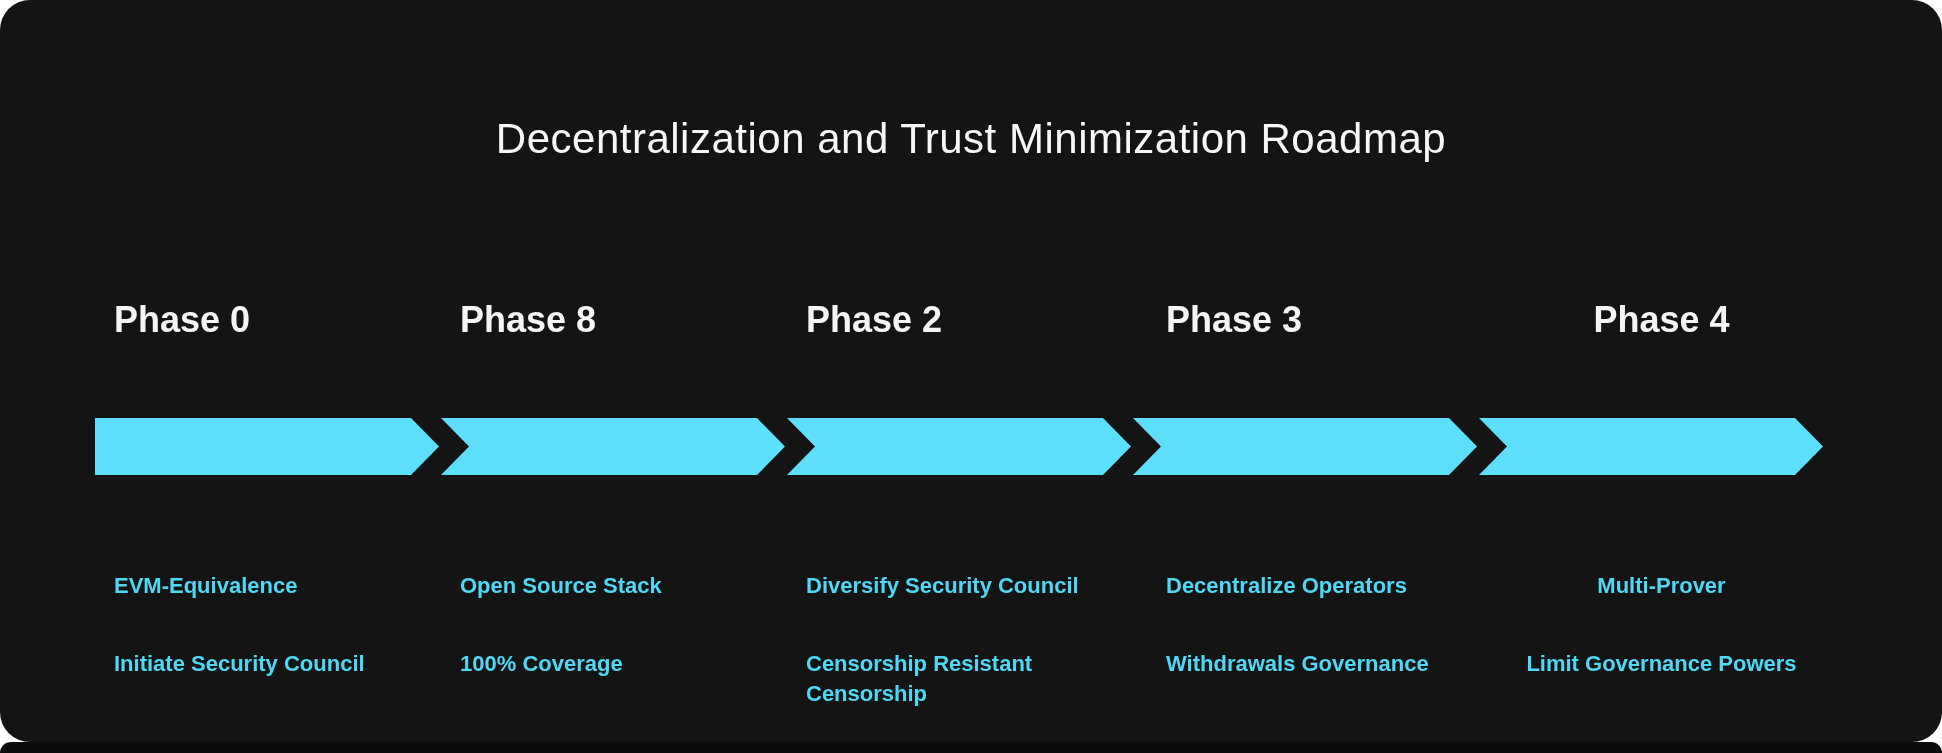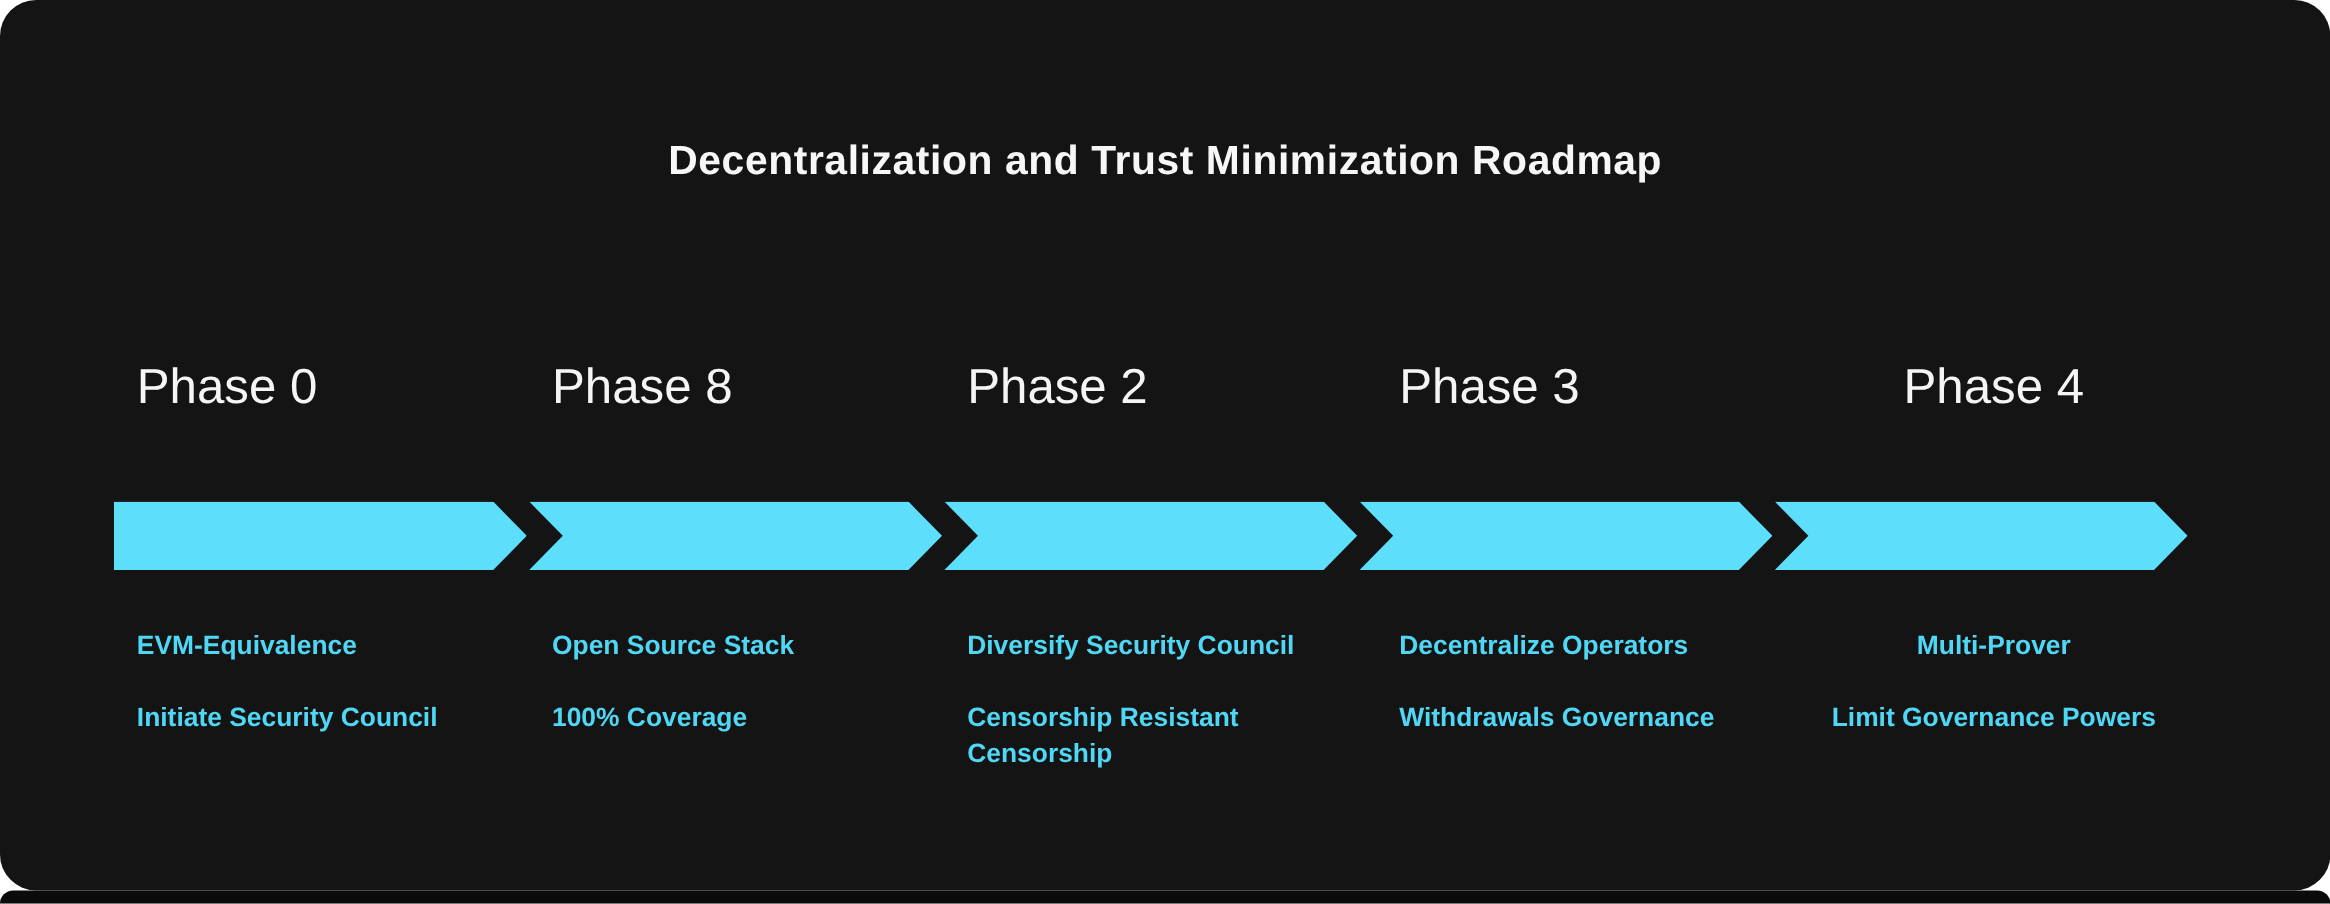--- a/index.html
+++ b/index.html
@@ -33,43 +33,43 @@
     background: var(--footer-bg, #0b0b0b);
     border-radius: 14px 14px 0 0;
     z-index: 0;
   }
   .title {
     position: absolute;
     left: 0;
     top: 115px;
     width: 1942px;
     text-align: center;
-    font-size: 34px;
-    font-weight: 700;
+    font-size: 42px;
+    font-weight: 400;
     letter-spacing: 0.5px;
     color: var(--title-color, #f7f7f8);
     z-index: 2;
   }
   .phase-labels, .arrows-row, .items-row {
     position: absolute;
     left: 95px;
     z-index: 2;
   }
   .phase-labels { top: 299px; }
   .arrows-row   { top: 418px; display: flex; gap: 2px; }
   .items-row    { top: 523px; }
 
   .phase-label {
     position: absolute;
     top: 0;
     width: 346px;
     padding-left: 19px;
     box-sizing: border-box;
-    font-size: 41px;
-    font-weight: 400;
+    font-size: 36px;
+    font-weight: 700;
     color: var(--heading-color, #f5f5f5);
     white-space: nowrap;
   }
   .col-0 { left: 0px; }
   .col-1 { left: 346px; }
   .col-2 { left: 692px; }
   .col-3 { left: 1052px; }
   .col-4 { left: 1384px; text-align: center; }
 
   .arrow-seg {
@@ -90,20 +90,21 @@
     padding-left: 19px;
     box-sizing: border-box;
   }
   .item {
     font-size: 22px;
     font-weight: 700;
     line-height: 30px;
     color: var(--item-color, #4fd7f5);
     margin-bottom: 30px;
     max-width: 330px;
+    margin-top: 48px;
   }
 </style>
 </head>
 <body>
 
 <div class="footer-strip"></div>
 <div class="panel"></div>
 
 <div class="title">Decentralization and Trust Minimization Roadmap</div>
 

